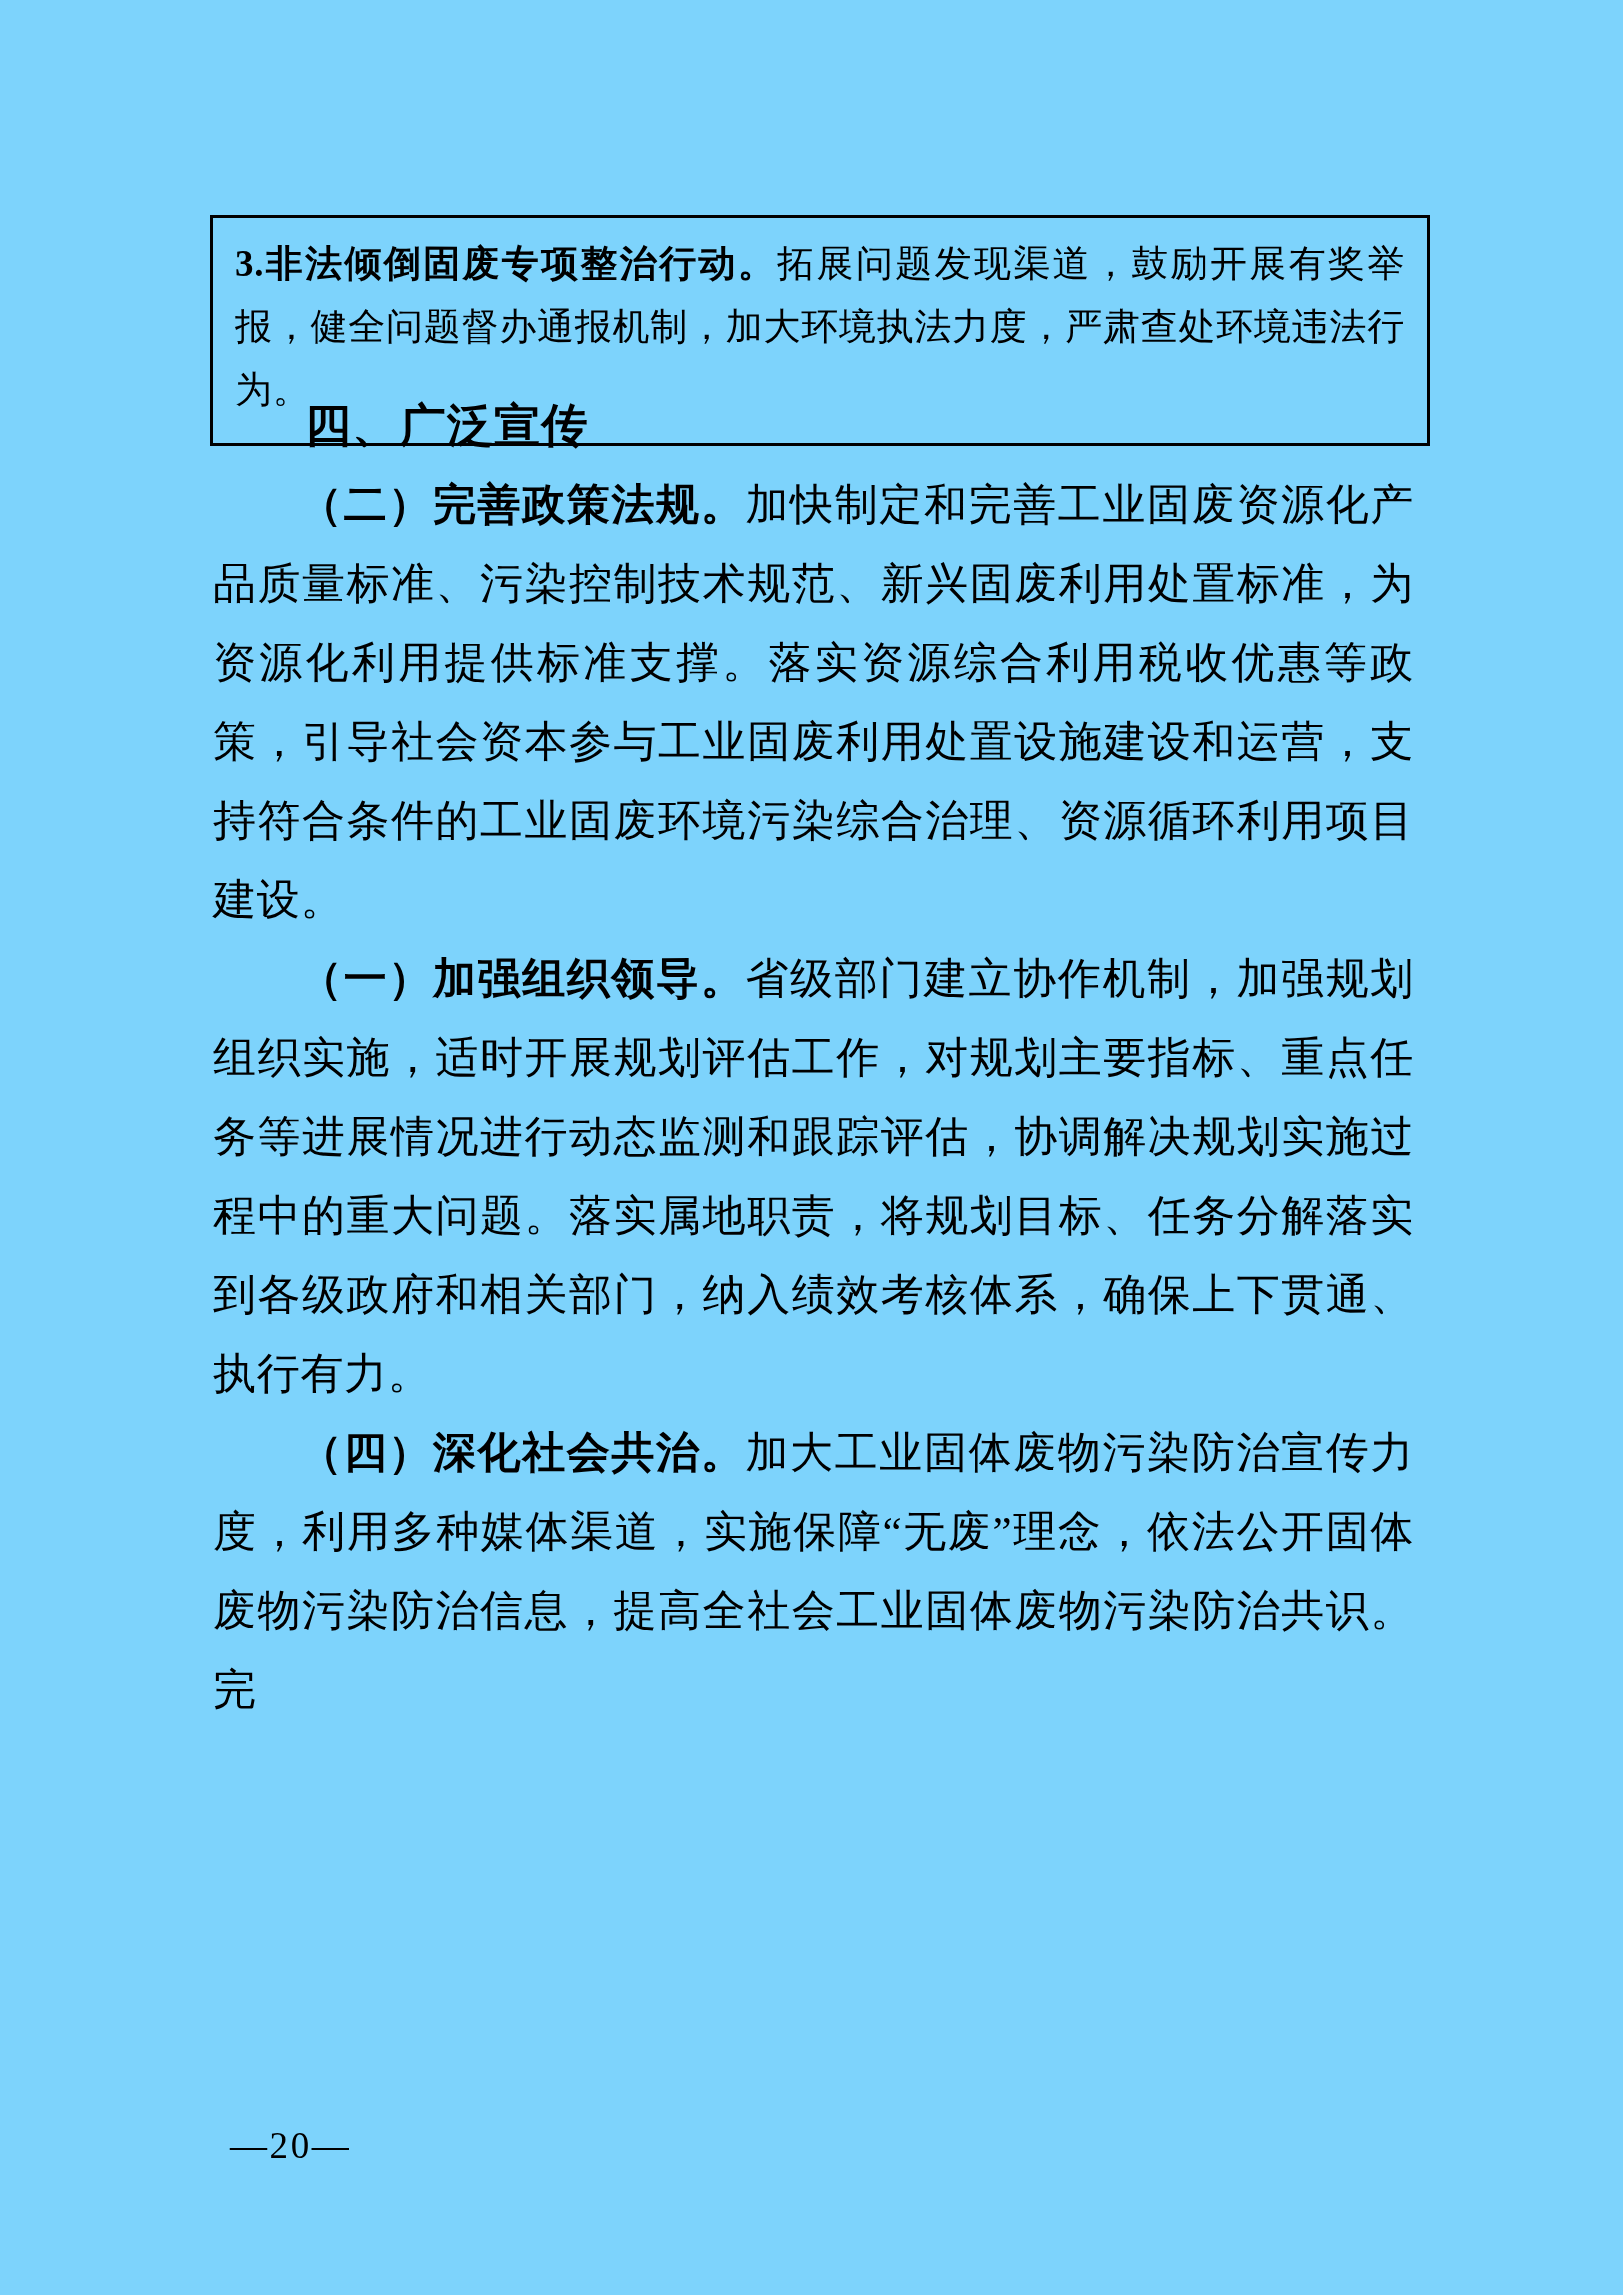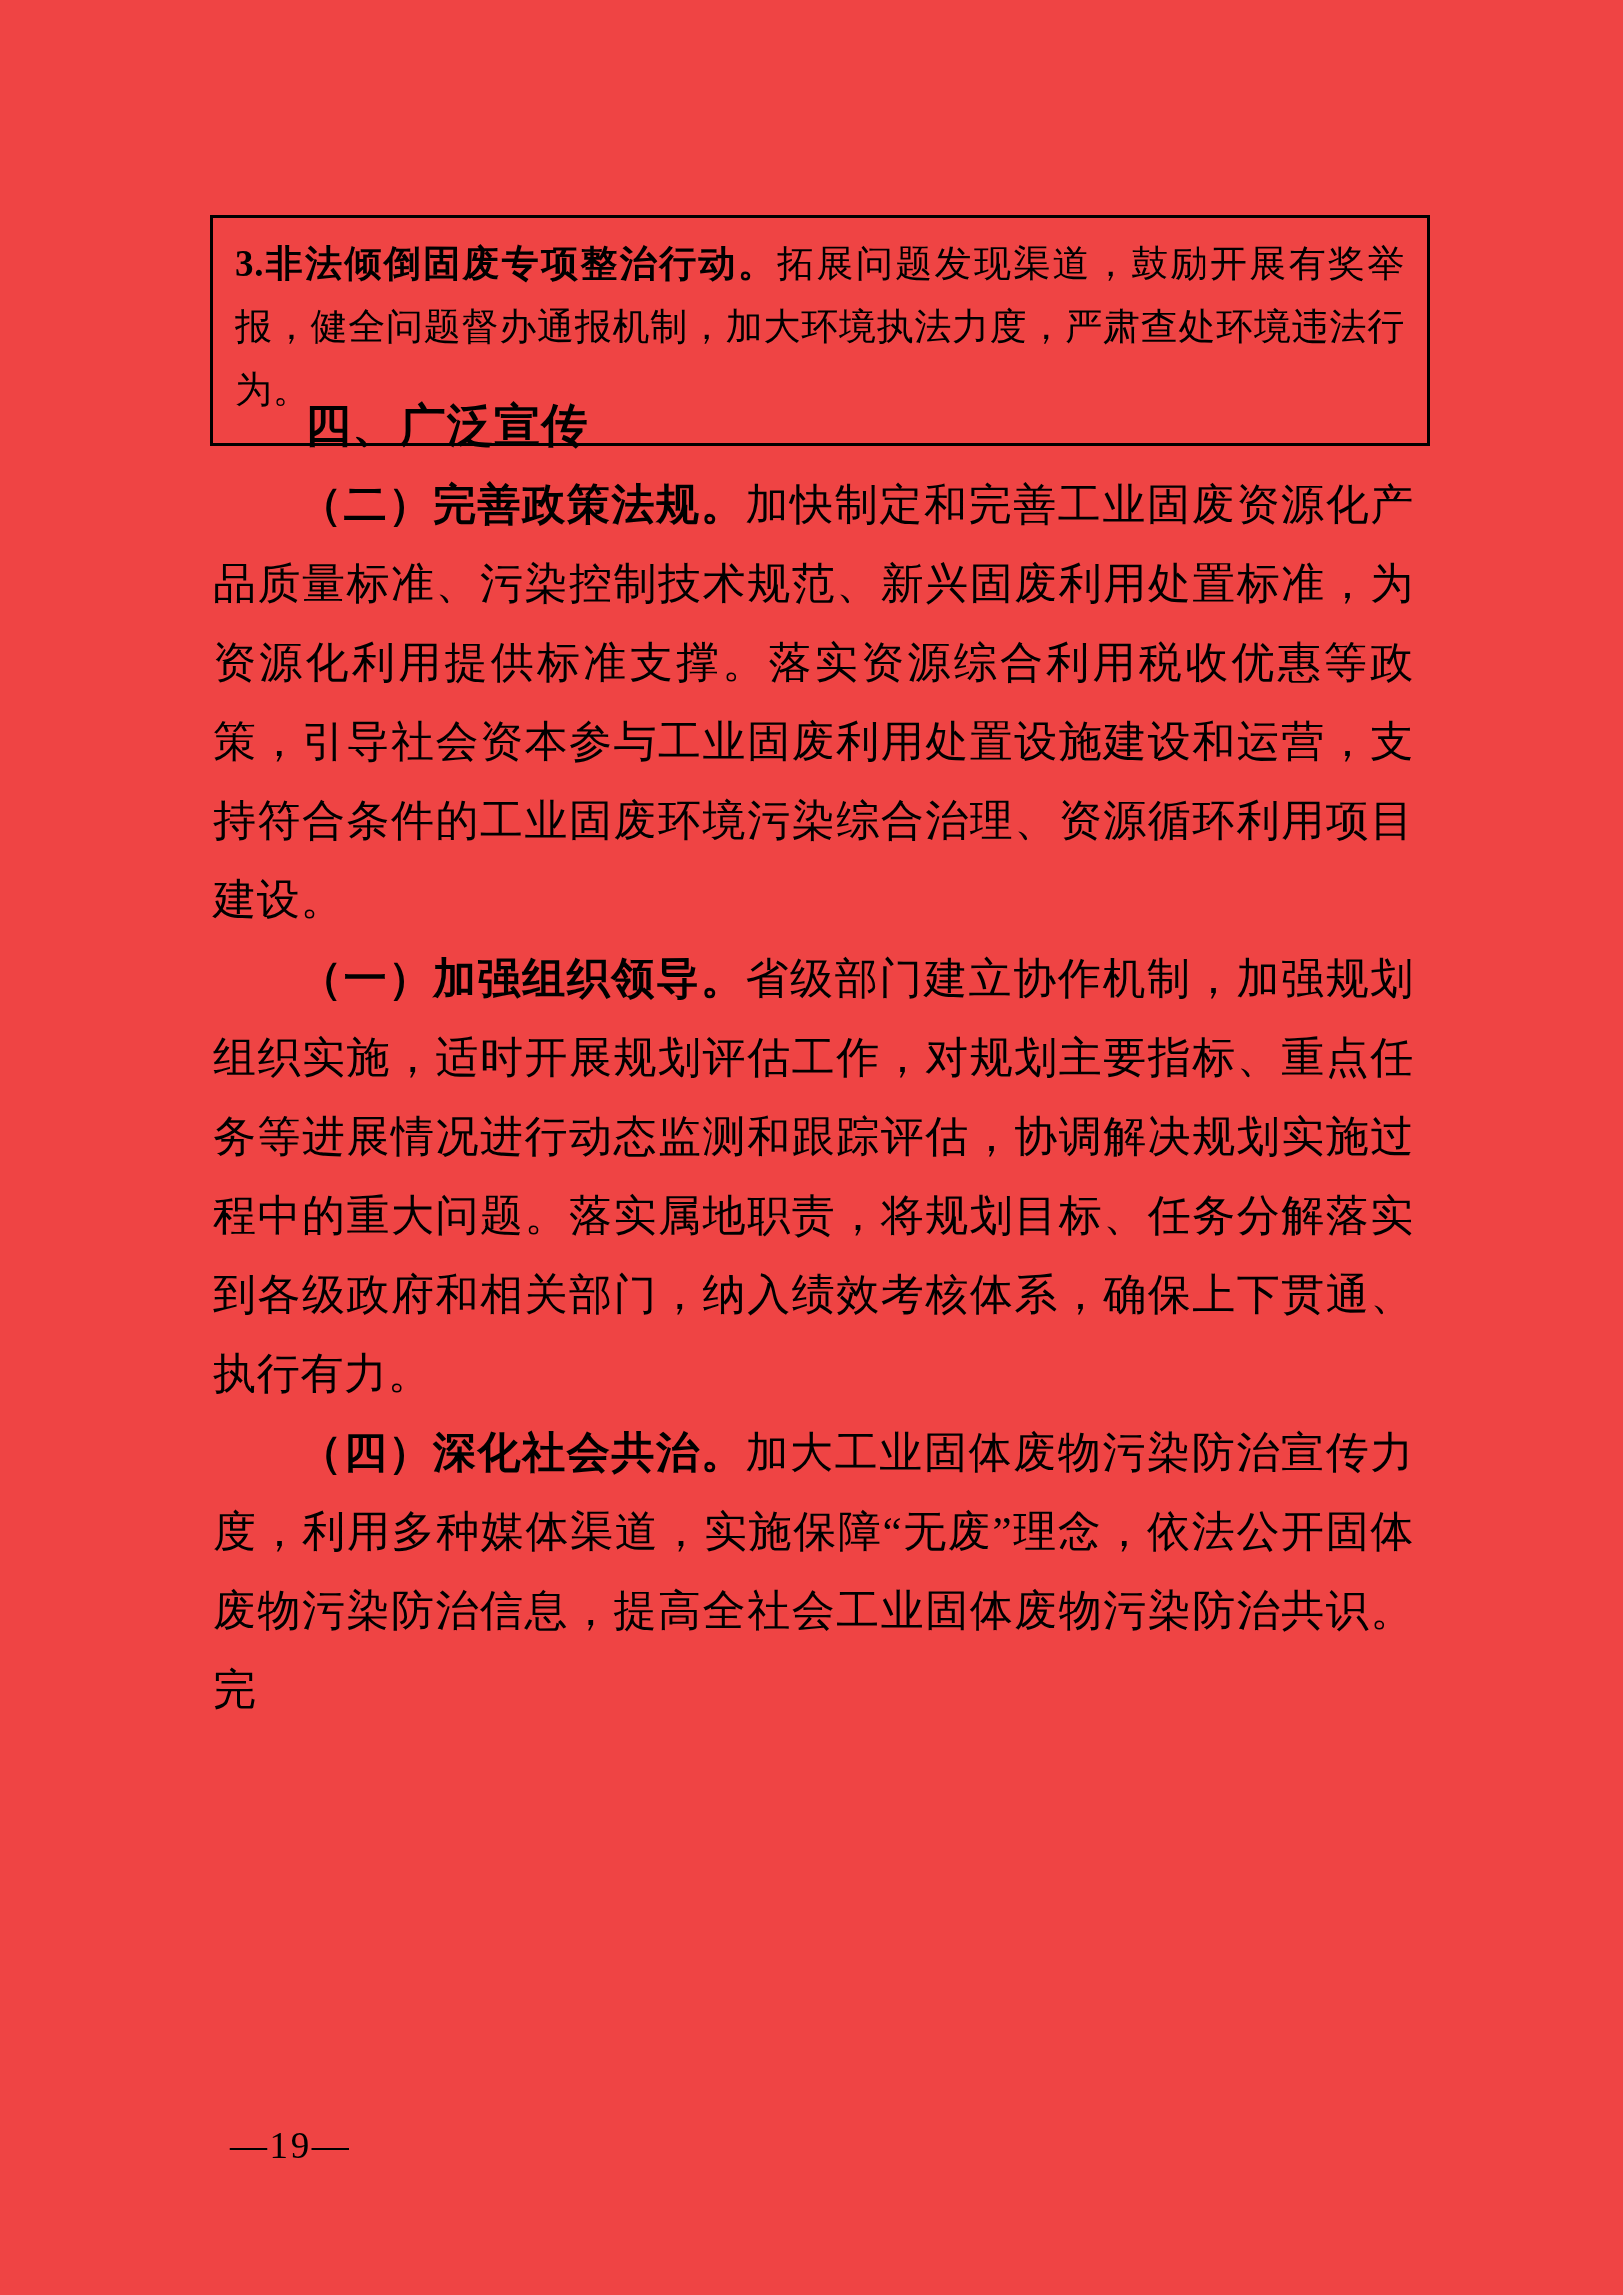--- a/index.html
+++ b/index.html
@@ -4,21 +4,21 @@
 <style>
   html, body {
     margin: 0;
     padding: 0;
     background: #ffffff;
   }
   .page {
     position: relative;
     width: 1623px;
     height: 2295px;
-    background: #ef4444;
+    background: #7dd3fc;
     color: #000000;
     font-family: "Liberation Serif", serif;
     overflow: hidden;
   }
   .callout {
     position: absolute;
     left: 210px;
     top: 215px;
     width: 1220px;
     box-sizing: border-box;
@@ -88,16 +88,16 @@
     <p class="para">
       <span class="para-lead">（一）加强组织领导。</span><span>省级部门建立协作机制，加强规划组织实施，适时开展规划评估工作，对规划主要指标、重点任务等进展情况进行动态监测和跟踪评估，协调解决规划实施过程中的重大问题。落实属地职责，将规划目标、任务分解落实到各级政府和相关部门，纳入绩效考核体系，确保上下贯通、执行有力。</span>
     </p>
 
 
     <p class="para">
       <span class="para-lead">（四）深化社会共治。</span><span>加大工业固体废物污染防治宣传力度，利用多种媒体渠道，实施保障“无废”理念，依法公开固体废物污染防治信息，提高全社会工业固体废物污染防治共识。完</span>
     </p>
   </div>
 
-  <div class="page-number">—19—</div>
+  <div class="page-number">—20—</div>
 
 </div>
 
 
 </body></html>

